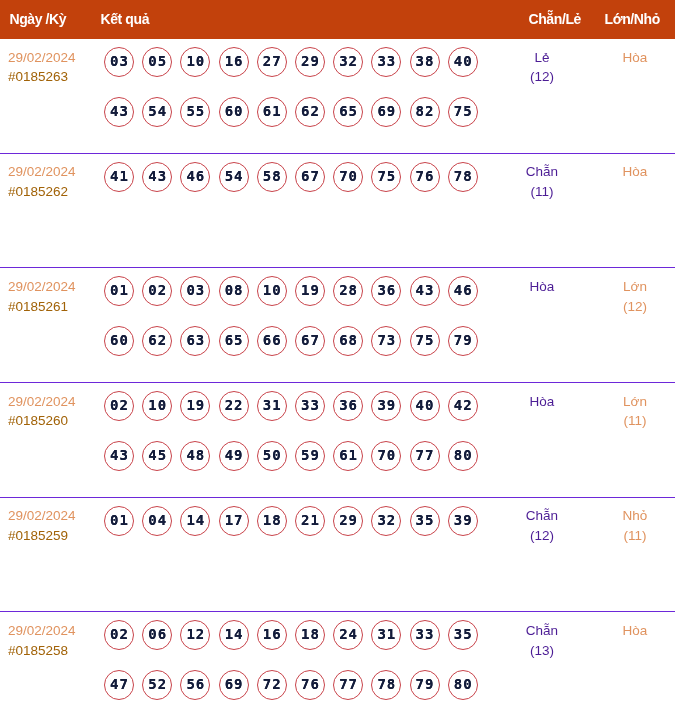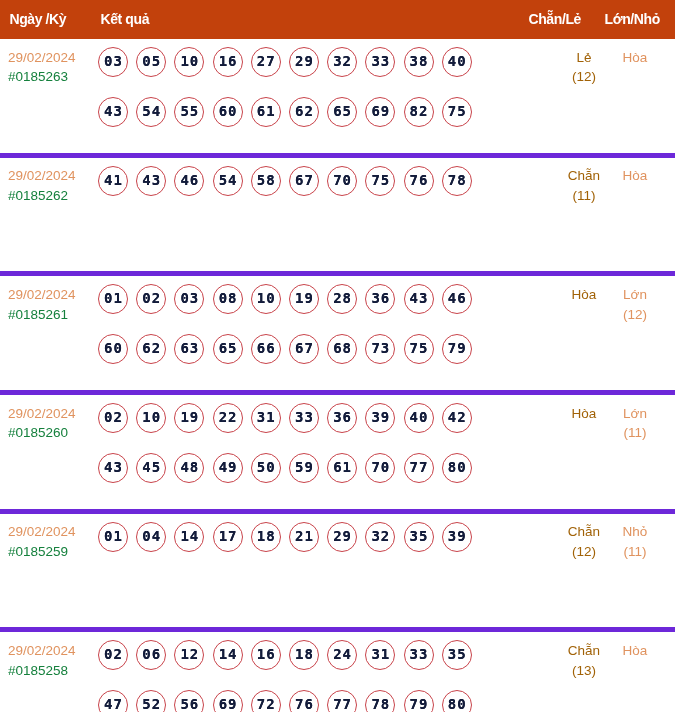--- a/index.html
+++ b/index.html
@@ -9,33 +9,33 @@
        -webkit-font-smoothing:antialiased;transform:translateZ(0);}
   .results-table{width:675px;position:relative;}
 
   .thead{height:39px;background:#c2410c;position:relative;width:675px;}
   .th{position:absolute;color:#ffffff;font-weight:bold;font-size:14px;letter-spacing:-0.4px;top:11.4px;white-space:nowrap;}
   .th-date{left:9.5px;}
   .th-result{left:100.5px;}
   .th-oddeven{left:528.5px;}
   .th-bigsmall{left:604.5px;}
 
-  .row{position:relative;height:113.7px;border-bottom:5px solid #6d28d9;}
+  .row{position:relative;height:113.7px;border-bottom:1px solid #6d28d9;}
   .date-cell{position:absolute;left:8px;top:8.7px;color:#e0935f;font-size:13.5px;line-height:19.5px;
              white-space:nowrap;}
-  .date-cell .d2{color:#15803d;}
-
-  .balls{position:absolute;left:98px;top:8px;}
+  .date-cell .d2{color:#a16207;}
+
+  .balls{position:absolute;left:104px;top:8px;}
   .ball-row{height:50px;white-space:nowrap;font-size:0;}
   .ball{display:inline-block;width:28px;height:28px;border:1px solid #c8434a;border-radius:50%;
         text-align:center;line-height:27.5px;font-family:"DejaVu Sans Mono",monospace;font-weight:bold;
         font-size:14px;letter-spacing:1px;text-indent:1px;color:#131c3b;margin-right:8.2px;vertical-align:top;
         text-shadow:0 0 0.35px #131c3b;}
 
-  .oe-cell{position:absolute;left:544px;top:8.7px;width:80px;text-align:center;color:#a16207;
+  .oe-cell{position:absolute;left:502px;top:8.7px;width:80px;text-align:center;color:#4c1d95;
            font-size:13.5px;line-height:19.5px;}
   .bs-cell{position:absolute;left:595px;top:8.7px;width:80px;text-align:center;color:#e0935f;
            font-size:13.5px;line-height:19.5px;}
   .sub{display:block;}
 </style>
 </head>
 <body>
 
 <div class="results-table">
   <div class="thead">

